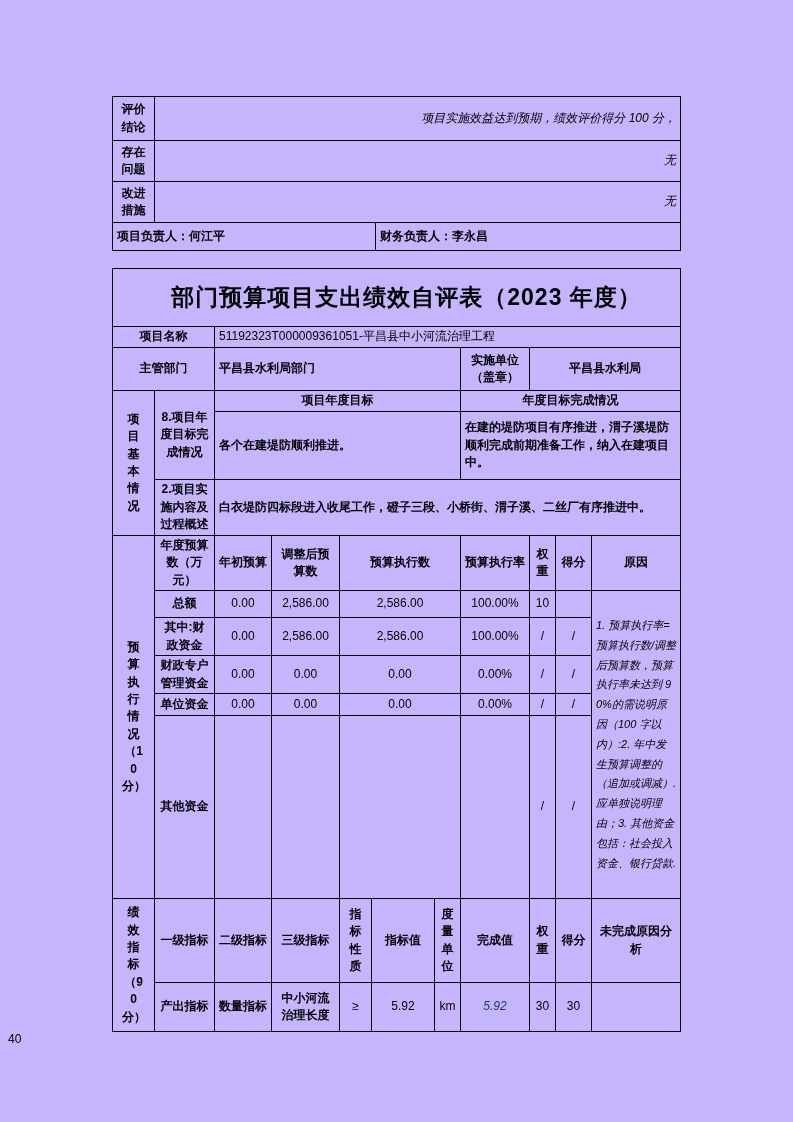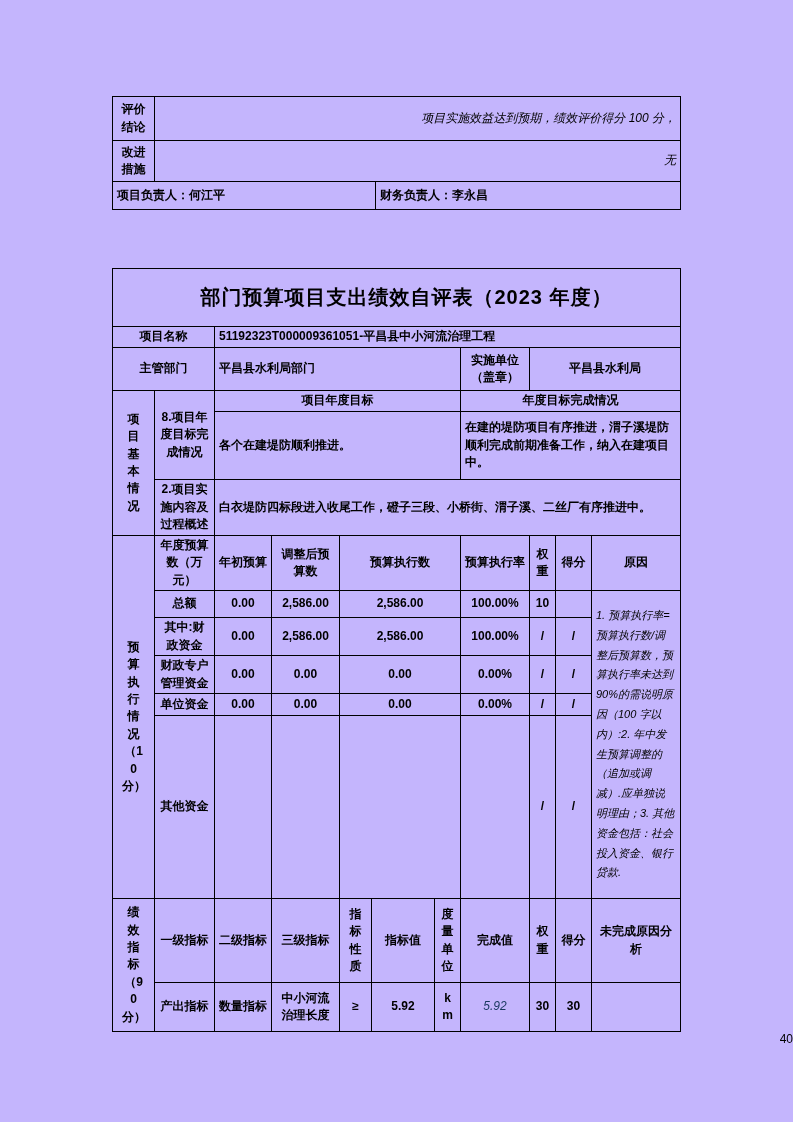--- a/index.html
+++ b/index.html
@@ -16,48 +16,52 @@
     text-align:center; vertical-align:middle;
     padding:1px 4px; word-break:break-all; line-height:1.45;
     overflow:hidden;
   }
 
   .t1 { position:absolute; left:112px; top:96px; width:568px; }
   .t2 { position:absolute; left:112px; top:268px; width:568px; }
 
   td.left   { text-align:left; }
   td.italic { font-style:italic; font-weight:500; text-align:right; }
-  td.num    { font-weight:700; }
+  td.num    { font-weight:400; }
   td.sec    { padding:1px 9px; }
-  .title-cell { font-size:20px; font-weight:700; letter-spacing:1px;padding-left:24px; }
+  .title-cell { font-size:23px; font-weight:700; letter-spacing:1px;padding-left:24px; }
   td.reason {
     font-style:italic; font-weight:500; font-size:11px;
     text-align:left; line-height:1.8; padding:2px 4px;
   }
   td.actual { font-style:italic; font-weight:500; color:#17365d; }
   .pageno {
     position:absolute; left:8px; right:0; top:1032px;
-    text-align:right; font-size:12px; font-weight:400;
+    text-align:left; font-size:12px; font-weight:400;
   }
 </style>
 </head>
 <body>
 
 <div class="page">
 
   <table class="t1">
     <colgroup>
         <col style="width:42px">
         <col style="width:221px">
         <col style="width:305px">
       </colgroup>
     <tbody>
         <tr style="height:44px">
       <td>评价结论</td>
       <td class="italic" colspan="2">项目实施效益达到预期，绩效评价得分 100 分，</td>
+    </tr>
+    <tr style="height:41px">
+      <td>存在问题</td>
+      <td class="italic" colspan="2">无</td>
     </tr>
     <tr style="height:41px">
       <td>改进措施</td>
       <td class="italic" colspan="2">无</td>
     </tr>
     <tr style="height:28px">
       <td class="left" colspan="2">项目负责人：何江平</td>
       <td class="left">财务负责人：李永昌</td>
     </tr>
   </tbody>

